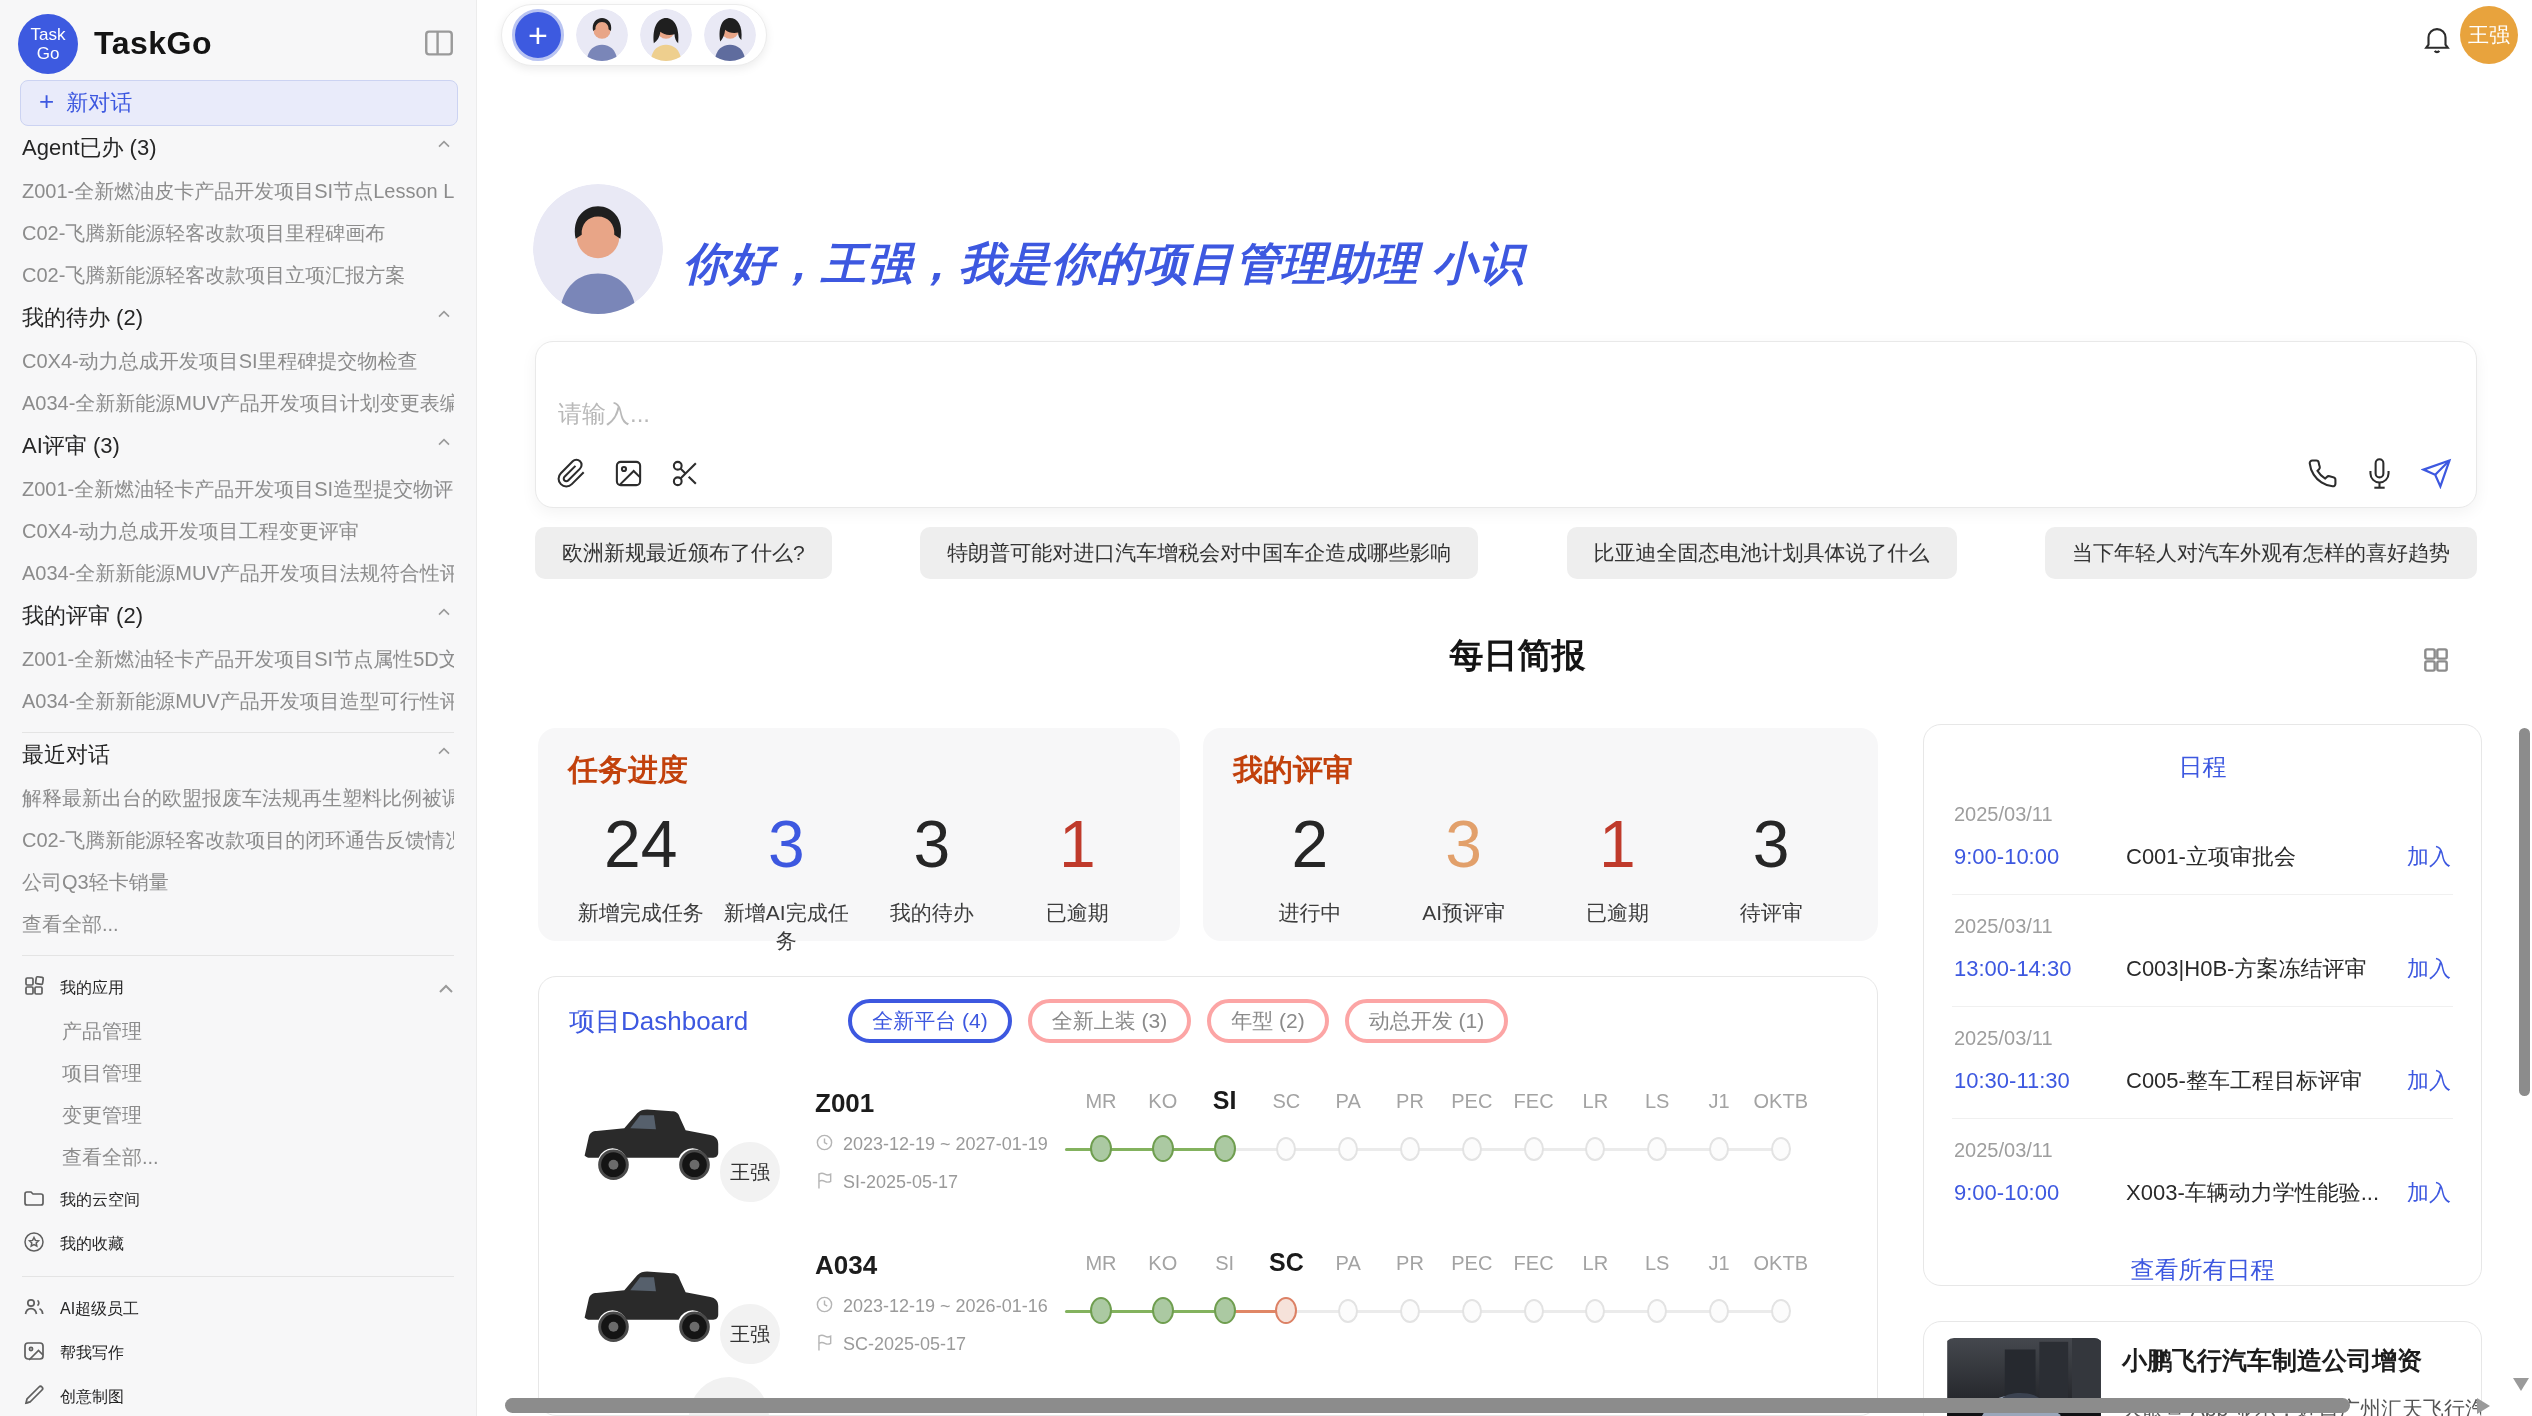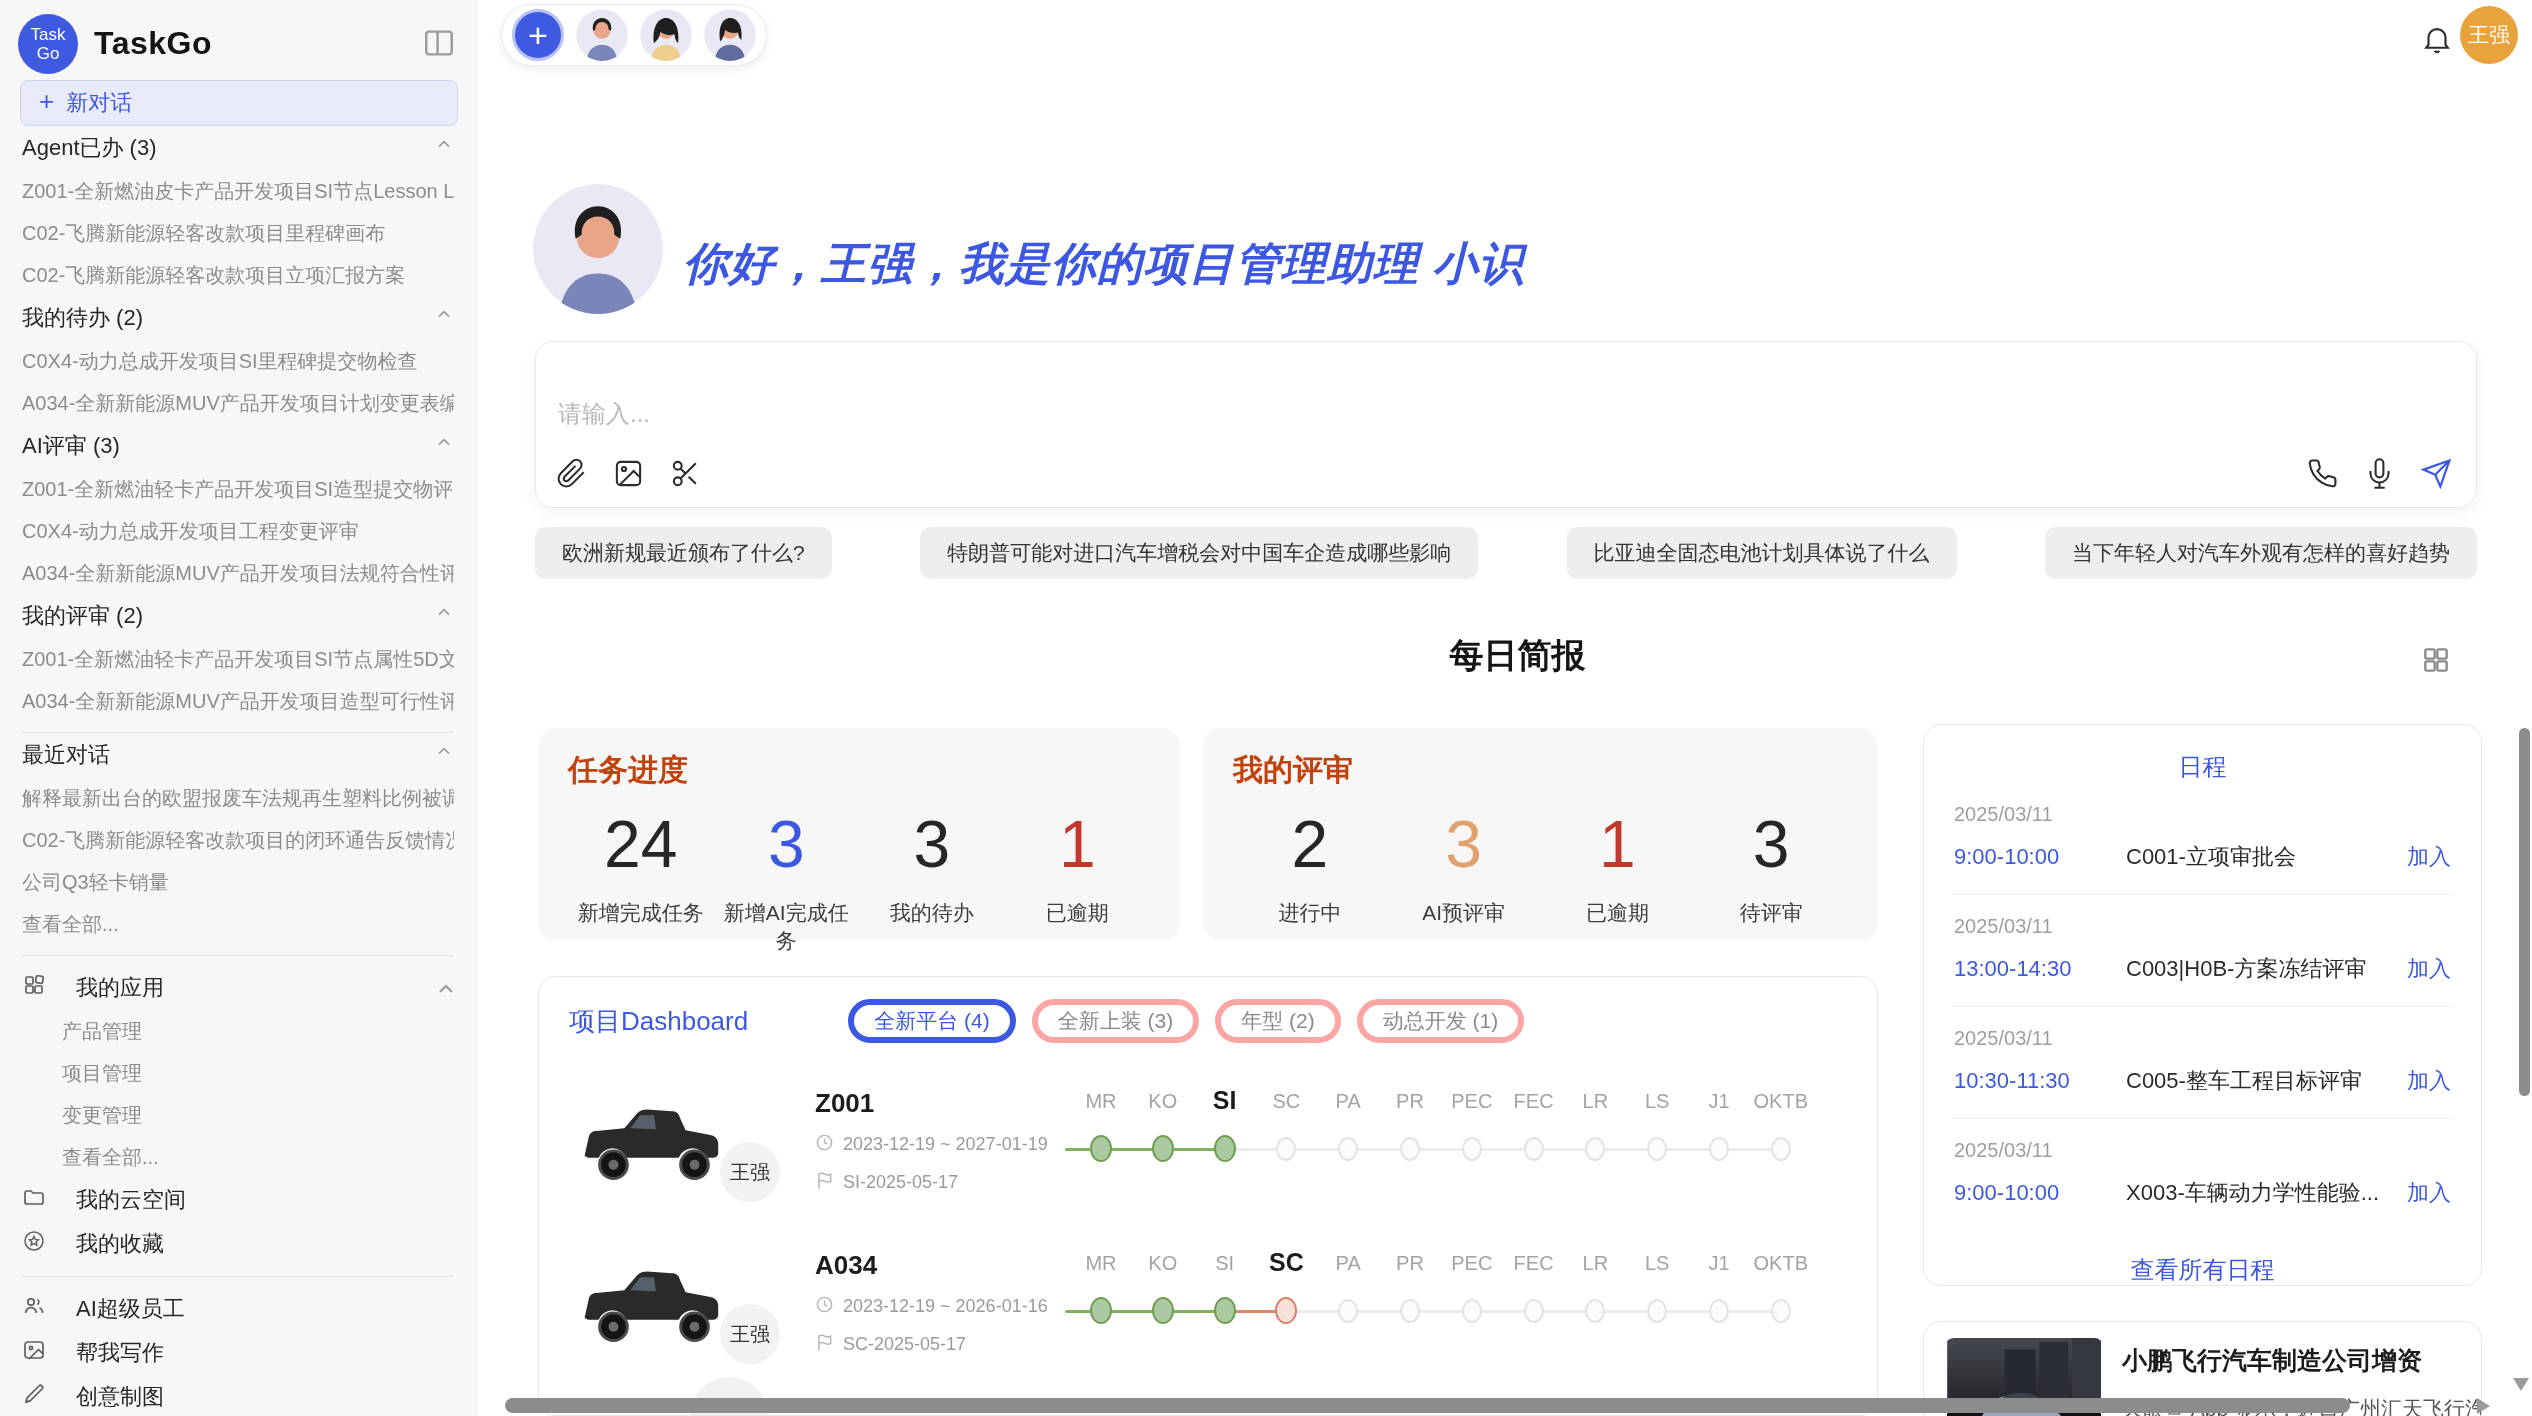--- a/index.html
+++ b/index.html
@@ -19,21 +19,21 @@
     background:#e9ebfa; border:1px solid #ccd3f2; border-radius:8px; padding:0 18px;
     color:#3d58e0; font-size:22px; cursor:pointer; font-family:inherit; }
   .new-chat .plus { font-size:26px; font-weight:400; margin-top:-3px; }
   .sb-nav { padding:0 22px; }
   .sb-header { height:44px; display:flex; align-items:center; justify-content:space-between;
     font-size:22px; color:#262626; cursor:pointer; }
   .sb-header svg { width:20px; height:20px; }
   .sb-item { height:42px; line-height:42px; font-size:20px; color:#8c8c8c; white-space:nowrap;
     overflow:hidden; cursor:pointer; }
   .sb-divider { border-top:1px solid #e4e4e4; margin:10px 0 0 0; }
-  .sb-row { height:44px; display:flex; align-items:center; gap:30px; font-size:22px; color:#262626; cursor:pointer; padding:0 0; }
+  .sb-row { height:44px; display:flex; align-items:center; gap:14px; font-size:16px; color:#262626; cursor:pointer; padding:0 0; }
   .sb-row svg { width:24px; height:24px; flex:0 0 auto; }
   .sb-row .grow { flex:1; }
   .sb-sub { height:42px; line-height:42px; padding-left:40px; font-size:20px; color:#8c8c8c; cursor:pointer; }
   .sb-section-gap { margin-top:10px; }
 
   
   .main { position:absolute; left:477px; top:0; width:2055px; height:1416px; background:#fff; }
 
   .pill { position:absolute; left:24px; top:4px; height:62px; border-radius:32px; background:#fff;
     border:1px solid #ececec; box-shadow:0 3px 10px rgba(0,0,0,.08); display:flex; align-items:center;
@@ -92,21 +92,21 @@
   .sched-line { display:flex; align-items:center; margin-top:16px; }
   .sched-time { width:172px; font-size:22px; color:#3d58e0; }
   .sched-name { flex:1; font-size:22px; color:#2a2a2a; white-space:nowrap; overflow:hidden; }
   .sched-join { font-size:22px; color:#3d58e0; cursor:pointer; }
   .sched-all { text-align:center; margin-top:24px; font-size:24px; color:#3d58e0; cursor:pointer; }
 
   .dashboard { left:61px; top:976px; width:1340px; height:440px; padding:22px 30px; overflow:hidden; }
   .dash-head { display:flex; align-items:center; }
   .dash-title { font-size:26px; color:#3d58e0; font-weight:500; }
   .dash-filters { display:flex; gap:16px; margin-left:100px; }
-  .filter { height:44px; border:6px solid #fca5a5; border-radius:22px; display:flex; align-items:center;
+  .filter { height:44px; border:4px solid #fca5a5; border-radius:22px; display:flex; align-items:center;
     padding:0 20px; font-size:21px; color:#8a8a8a; background:#fff; cursor:pointer; white-space:nowrap; }
   .filter.active { border-color:#3d58e0; color:#3d58e0; }
   .proj-row { display:flex; align-items:center; margin-top:34px; height:128px; }
   .proj-car { position:relative; width:168px; height:100px; flex:0 0 auto; }
   .proj-car svg.truck { width:100%; height:100%; }
   .proj-badge { position:absolute; right:-46px; bottom:-14px; width:66px; height:66px; border-radius:50%;
     background:#f2f2f2; border:3px solid #fff; display:flex; align-items:center; justify-content:center;
     font-size:20px; color:#333; }
   .proj-info { margin-left:78px; width:250px; flex:0 0 auto; }
   .proj-code { font-size:26px; font-weight:700; color:#1c1c1c; }

